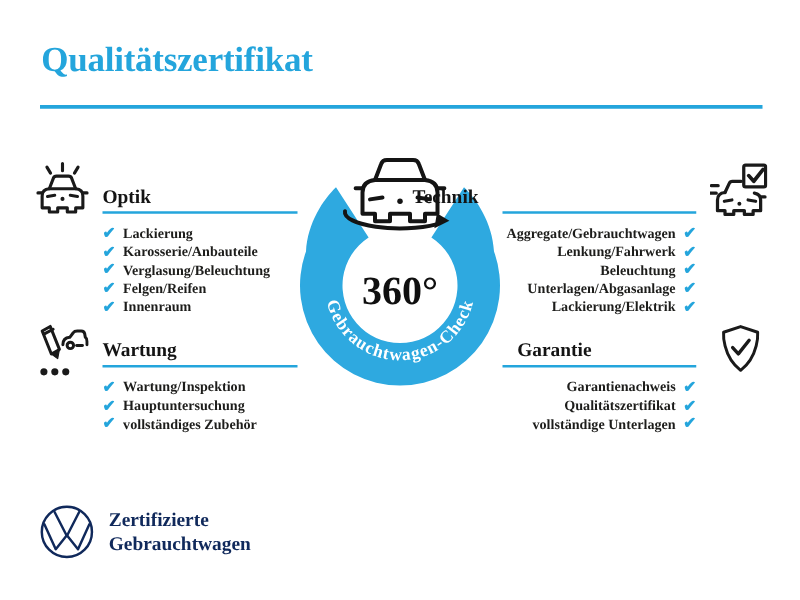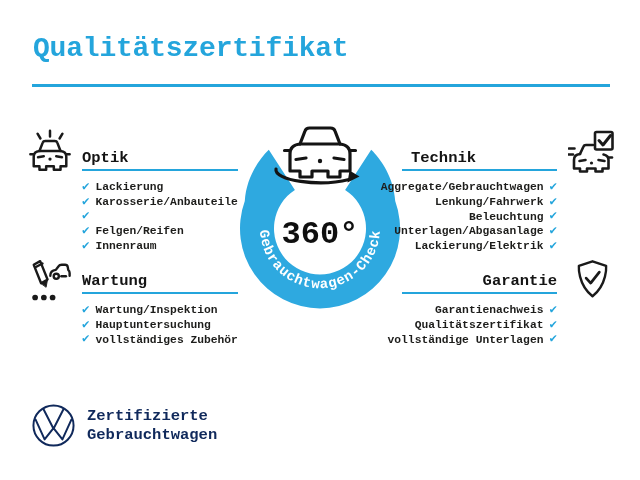--- a/index.html
+++ b/index.html
@@ -1,37 +1,37 @@
 <!DOCTYPE html>
 <html><head>
 <meta charset="utf-8">
 <style>
   html,body{margin:0;padding:0;background:#fff;}
   .page{position:relative;width:640px;height:480px;background:#ffffff;overflow:hidden;
-        font-family:Liberation Mono, monospace;}
+        font-family:Liberation Serif, serif;}
   .abs{position:absolute;}
   .title{left:33px;top:33px;font-size:28px;font-weight:bold;color:#24A5DC;letter-spacing:-0.2px;}
   .rule-main{left:32px;top:84px;width:578px;height:2.6px;background:#24A5DC;}
   .sec-head{font-size:15.5px;font-weight:bold;color:#141414;}
   .sec-rule{height:2.3px;background:#24A5DC;}
   .items{display:flex;flex-direction:column;}
   .item{display:flex;align-items:center;gap:6px;height:14.7px;font-size:11.3px;
         font-weight:bold;color:#1D1D1B;white-space:nowrap;}
   .items.right .item{justify-content:flex-end;}
   .chk{color:#24A5DC;font-size:12.5px;line-height:1;transform:translateY(-0.5px);}
   #optik-head{left:82px;top:149px;text-align:right;}
   #optik-rule{left:82px;top:168.5px;width:156px;}
   #optik-items{left:82px;top:180px;}
-  #technik-head{left:330px;right:83px;top:149px;text-align:center;}
+  #technik-head{left:330px;right:83px;top:149px;text-align:left;}
   #technik-rule{left:402px;top:168.5px;width:155px;}
   #technik-items{left:330px;right:83px;top:180px;}
   #wartung-head{left:82px;top:272px;}
   #wartung-rule{left:82px;top:291.5px;width:156px;}
   #wartung-items{left:82px;top:303px;}
-  #garantie-head{left:330px;right:83px;top:272px;text-align:right;}
+  #garantie-head{left:330px;right:83px;top:272px;text-align:center;}
   #garantie-rule{left:402px;top:291.5px;width:155px;}
   #garantie-items{left:330px;right:83px;top:303px;}
   #optik-icon{left:27px;top:126px;}
   #technik-icon{left:568px;top:130px;}
   #wartung-icon{left:25px;top:257px;}
   #garantie-icon{left:576px;top:259px;}
   #badge{left:230px;top:120px;}
   #vw-logo{left:31px;top:403px;}
   #brand-text{left:87px;top:407px;font-size:15.5px;font-weight:bold;color:#10295B;line-height:19px;}
 </style>
@@ -77,20 +77,21 @@
     <div class="item">
         <span class="chk">✔</span>
         <span>Lackierung</span>
       </div>
     <div class="item">
         <span class="chk">✔</span>
         <span>Karosserie/Anbauteile</span>
       </div>
     <div class="item">
         <span class="chk">✔</span>
+        <span>Verglasung/Beleuchtung</span>
       </div>
     <div class="item">
         <span class="chk">✔</span>
         <span>Felgen/Reifen</span>
       </div>
     <div class="item">
         <span class="chk">✔</span>
         <span>Innenraum</span>
       </div>
   </div>

